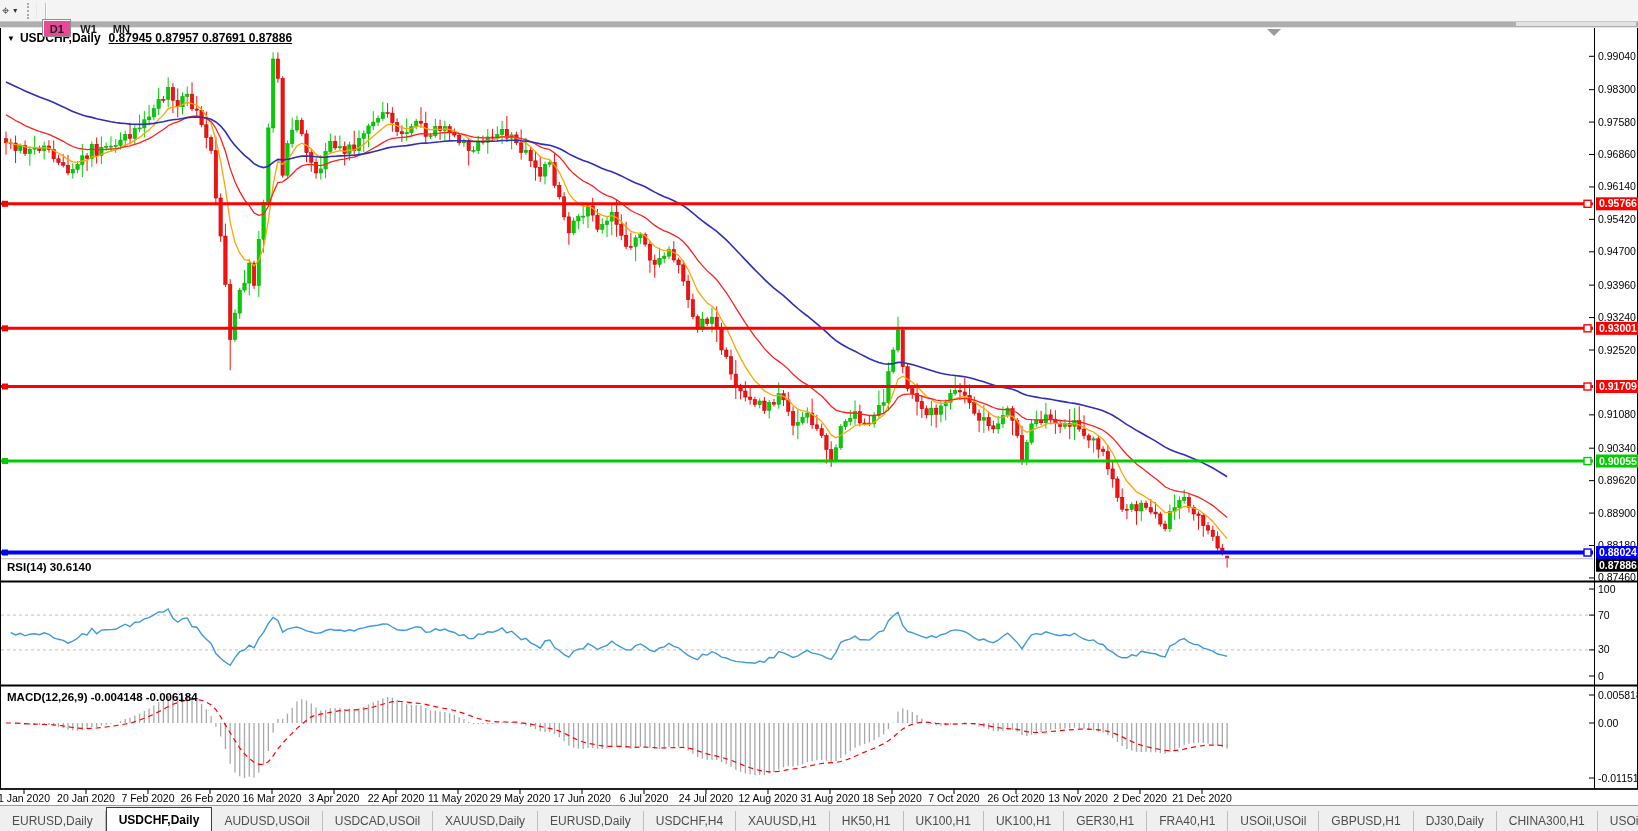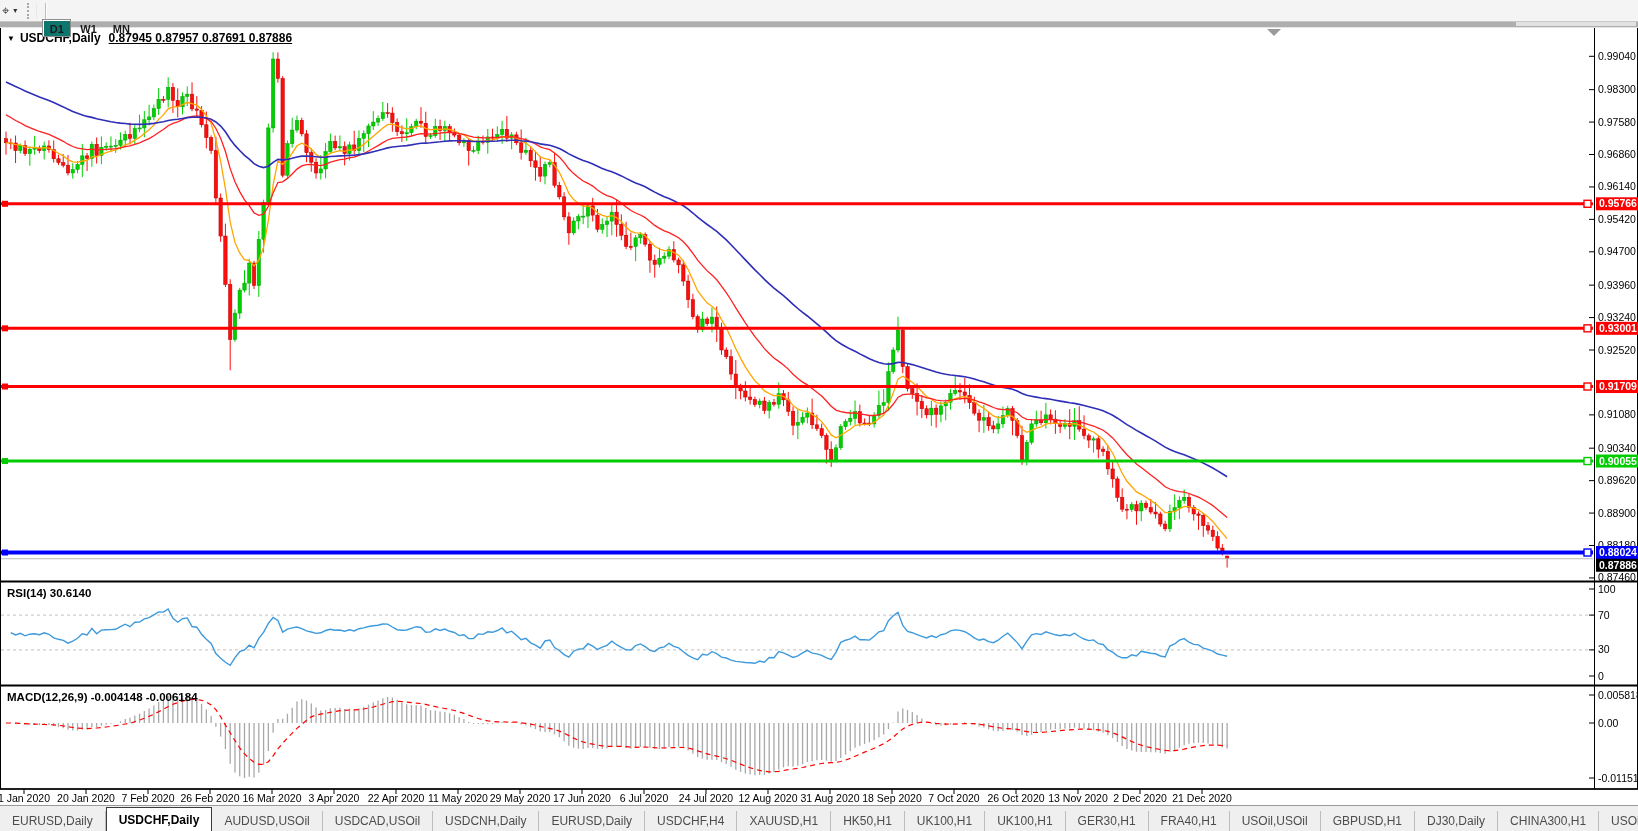--- a/index.html
+++ b/index.html
@@ -6,31 +6,31 @@
             font-family:"Liberation Sans",sans-serif;-webkit-font-smoothing:antialiased;}
   #stage{position:relative;width:1638px;height:831px;background:#ffffff;}
   
   #toolbar{position:absolute;left:0;top:0;width:1638px;height:21px;background:#f4f4f4;
            border-bottom:1px solid #c8c8c8;display:flex;align-items:center;z-index:5;}
   .tool-icon{display:flex;align-items:center;padding:0 6px 0 2px;height:19px;color:#444;font-size:13px;cursor:default;}
   .tool-icon .caret{font-size:8px;color:#333;margin-left:4px;}
   .grip{width:7px;height:16px;margin:0 4px;border-left:2px dotted #a8a8a8;border-right:1px solid #e8e8e8;}
   .tf{min-width:29px;height:18px;border:1px solid transparent;background:transparent;color:#1a1a1a;
       font-family:"Liberation Sans",sans-serif;font-size:11px;font-weight:700;text-align:center;line-height:17px;margin:0 1px;}
-  .tf.active{background:#0f766e;border:1px solid #8f8f8f;box-shadow:inset 1px 1px 0 #ffffff;}
+  .tf.active{background:#ec4899;border:1px solid #8f8f8f;box-shadow:inset 1px 1px 0 #ffffff;}
   .vsep{width:1px;height:16px;background:#bdbdbd;margin:0 4px;box-shadow:1px 0 0 #fff;}
   #hscroll{position:absolute;left:0;top:21px;width:1638px;height:6px;background:#aeaeae;
            border-bottom:1px solid #e4e4e4;z-index:4;}
   #hscroll .thumb{position:absolute;right:2px;top:1px;width:120px;height:4px;background:#e2e2e2;}
   
   #chart-title{position:absolute;left:7px;top:31px;z-index:3;font-size:12px;font-weight:700;color:#000;}
   #chart-title .dd{font-size:8px;vertical-align:1px;margin-right:5px;}
   #chart-title .ohlc{margin-left:8px;font-weight:700;text-decoration:underline;}
   .ind-label{position:absolute;z-index:3;font-size:11.5px;font-weight:700;color:#000;}
-  #rsi-label{left:7px;top:587px;}
+  #rsi-label{left:7px;top:561px;}
   #macd-label{left:7px;top:691px;}
   svg text{font-family:"Liberation Sans",sans-serif;}
   
   #tabbar{position:absolute;left:0;top:805px;width:1638px;height:26px;background:#efefef;
           border-top:1px solid #9a9a9a;display:flex;align-items:flex-end;z-index:5;}
   .tab{height:20px;line-height:20px;padding:0 12px;font-size:12px;color:#4d4d4d;white-space:nowrap;
        border-right:1px solid #bdbdbd;margin-bottom:1px;}
   .tab.active{height:24px;line-height:24px;background:#ffffff;border:1px solid #3c3c3c;border-bottom:none;
               color:#000;font-weight:700;margin-bottom:0;}
 </style>
@@ -1012,21 +1012,21 @@
         <line x1="1202" y1="789" x2="1202" y2="794" stroke="#000"></line>
         <text x="1202" y="802" font-size="10.5" fill="#000" text-anchor="middle">21 Dec 2020</text>
       </g>
     </svg>
 
   <div id="tabbar">
     <div class="tab">EURUSD,Daily</div>
       <div class="tab active">USDCHF,Daily</div>
       <div class="tab">AUDUSD,USOil</div>
       <div class="tab">USDCAD,USOil</div>
-      <div class="tab">USDCNH,Daily</div>
+      <div class="tab">XAUUSD,Daily</div>
       <div class="tab">EURUSD,Daily</div>
       <div class="tab">USDCHF,H4</div>
       <div class="tab">XAUUSD,H1</div>
       <div class="tab">HK50,H1</div>
       <div class="tab">UK100,H1</div>
       <div class="tab">UK100,H1</div>
       <div class="tab">GER30,H1</div>
       <div class="tab">FRA40,H1</div>
       <div class="tab">USOil,USOil</div>
       <div class="tab">GBPUSD,H1</div>

